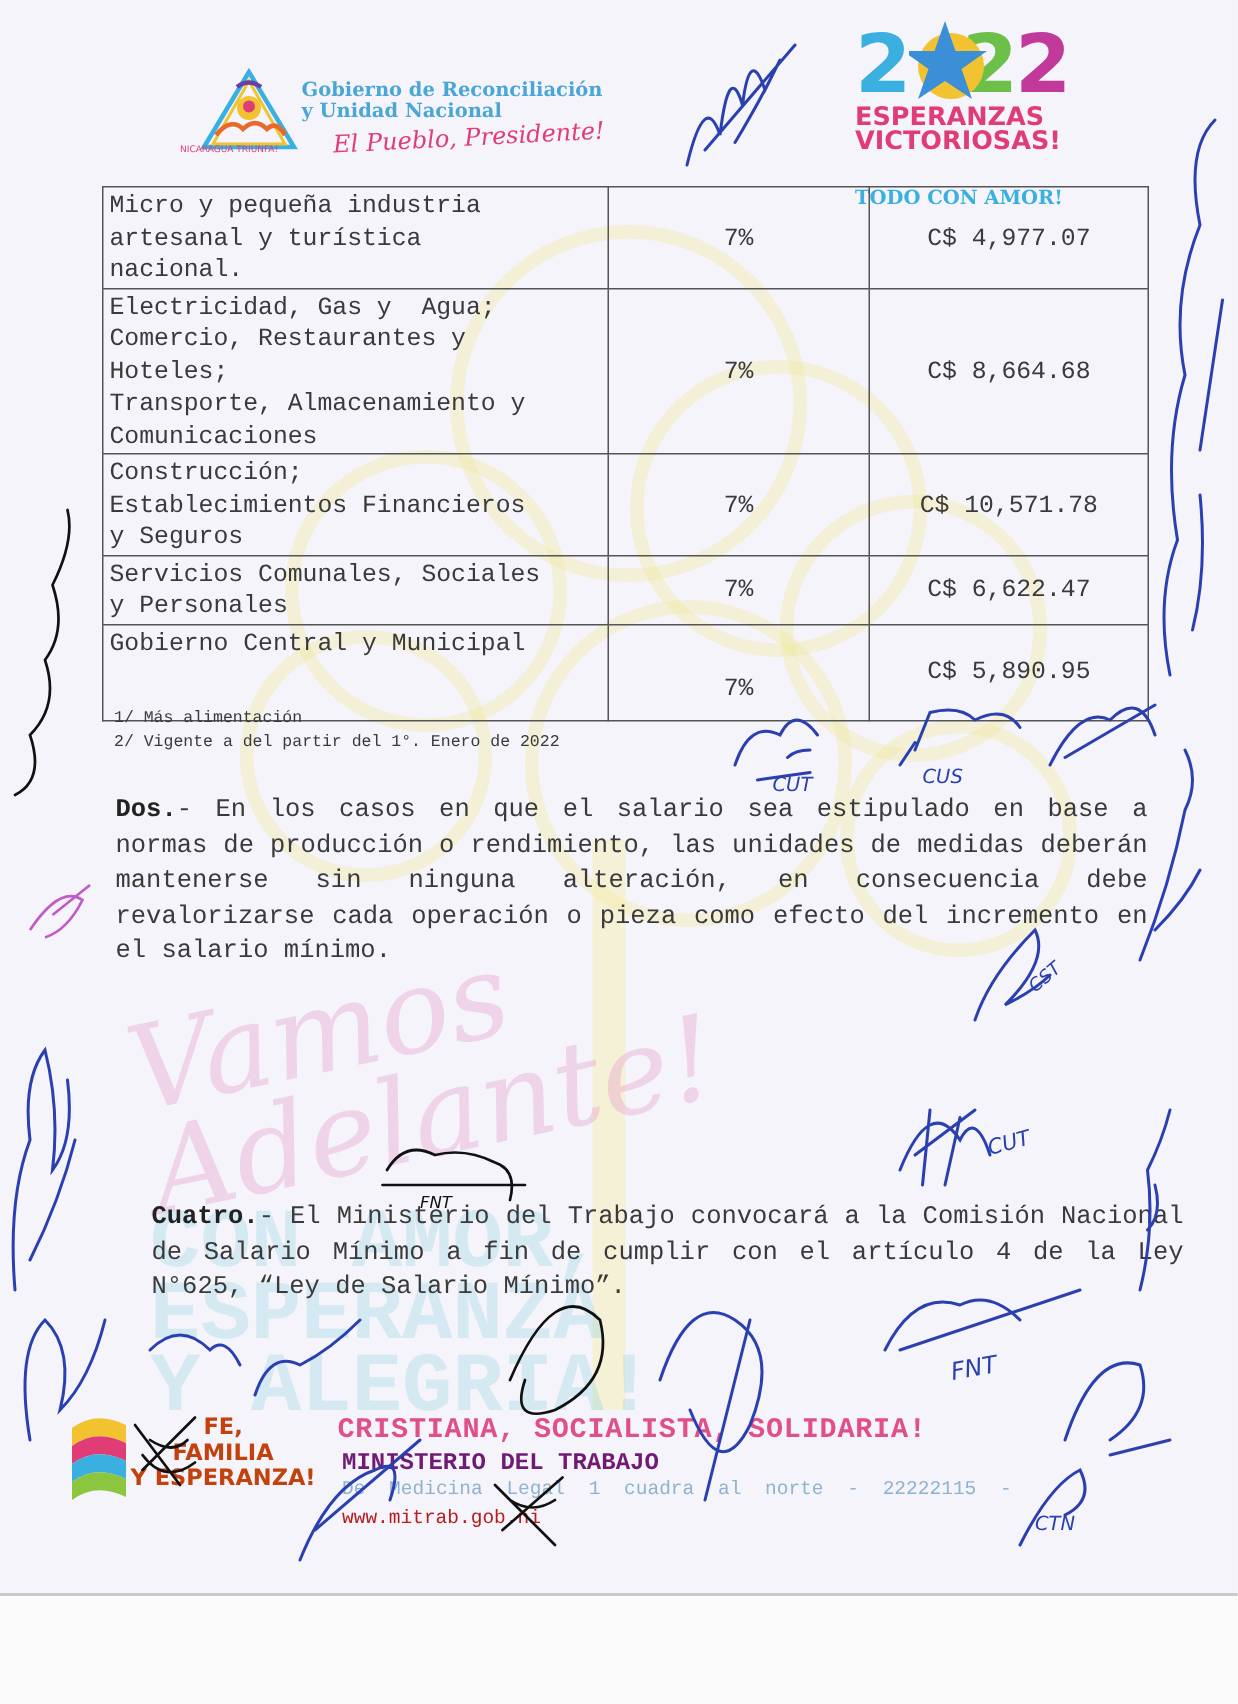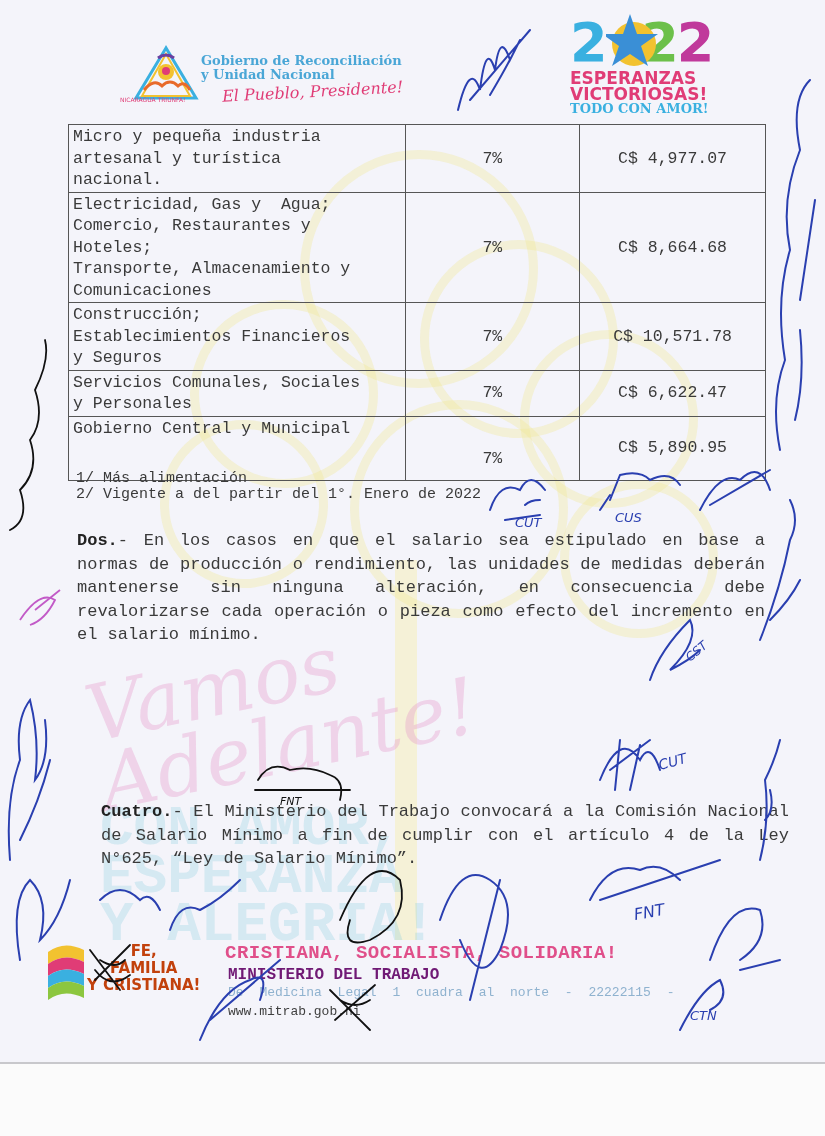--- a/index.html
+++ b/index.html
@@ -40,32 +40,32 @@
     font-family: "DejaVu Serif", serif; font-style: italic; font-size: 16px; color: #e03c76; transform: rotate(-3deg);
   }
   .gov-small {
     position: absolute; left: 120px; top: 96px; font-size: 6px; color: #e03c76; font-family: "DejaVu Sans", sans-serif;
   }
   .year-logo { position: absolute; left: 570px; top: 18px; width: 190px; }
   .year-digits { font-family: "DejaVu Sans", sans-serif; font-weight: bold; font-size: 54px; line-height: 50px; letter-spacing: -2px; position: relative; height: 52px; }
   .year-digits span { display: inline-block; }
   .year-star { position: absolute; left: 36px; top: -4px; width: 54px; height: 54px; }
   .year-l1, .year-l2 { font-family: "DejaVu Sans", sans-serif; font-weight: bold; font-size: 17px; line-height: 16px; color: #e03c76; }
-  .year-l3 { font-family: "DejaVu Serif", serif; font-weight: bold; font-size: 13px; line-height: 14px; color: #3ab0e0; }
+  .year-l3 { font-family: "DejaVu Serif", serif; font-weight: bold; font-size: 13px; line-height: 14px; color: #3ab0e0; margin-top: 24px; }
 
   
   .wage-table {
     position: absolute; left: 68px; top: 124px; width: 698px;
     border-collapse: collapse; font-size: 16.5px; line-height: 21.5px; color: #3a3a3a;
   }
   .wage-table td { border: 1.5px solid #555; vertical-align: top; padding: 1px 4px; }
   .wage-table td.pct { width: 174px; text-align: center; vertical-align: middle; }
   .wage-table td.amt { width: 182px; text-align: center; vertical-align: middle; }
   .wage-table td.sector { width: 330px; white-space: pre; }
-  .footnotes { position: absolute; left: 76px; top: 471px; font-size: 15px; line-height: 16px; }
+  .footnotes { position: absolute; left: 76px; top: 471px; font-size: 11px; line-height: 16px; }
 
   
   .para {
     position: absolute; left: 77px; width: 688px; font-size: 17px; line-height: 23.5px;
     text-align: justify; color: #3a3a3a;
   }
   .para b { font-weight: bold; color: #222; }
 
   
   .footer-logo { position: absolute; left: 44px; top: 940px; width: 150px; height: 70px; }
@@ -80,21 +80,21 @@
   .footer-ministry {
     position: absolute; left: 228px; top: 966px; font-family: "Liberation Mono", monospace; font-weight: bold;
     font-size: 16px; color: #701a75;
   }
   .footer-address {
     position: absolute; left: 228px; top: 985px; font-family: "Liberation Mono", monospace;
     font-size: 13px; color: #8fb2cf; white-space: pre; word-spacing: 8px;
   }
   .footer-web {
     position: absolute; left: 228px; top: 1004px; font-family: "Liberation Mono", monospace;
-    font-size: 13px; color: #404040;
+    font-size: 13px; color: #b91c1c;
   }
 
   
   svg.sigs { position: absolute; left: 0; top: 0; width: 825px; height: 1062px; pointer-events: none; }
   .sig-label { font-family: "DejaVu Sans", sans-serif; font-style: italic; }
 </style>
 </head>
 <body>
 
 <div class="page">
@@ -195,21 +195,21 @@
 
   <svg class="footer-logo" viewBox="0 0 150 70">
     <path d="M4 12 Q20 0 40 10 L40 22 Q20 12 4 24 Z" fill="#f2c230"></path>
     <path d="M4 24 Q20 12 40 22 L40 34 Q20 24 4 36 Z" fill="#e03c76"></path>
     <path d="M4 36 Q20 24 40 34 L40 46 Q20 36 4 48 Z" fill="#3ab0e0"></path>
     <path d="M4 48 Q20 36 40 46 L40 58 Q20 48 4 60 Z" fill="#8cc63f"></path>
   </svg>
   <div class="footer-slogan">
     <div>FE,</div>
     <div>FAMILIA</div>
-    <div>Y CRISTIANA!</div>
+    <div>Y ESPERANZA!</div>
   </div>
   <div class="footer-claim">CRISTIANA, SOCIALISTA, SOLIDARIA!</div>
   <div class="footer-ministry">MINISTERIO DEL TRABAJO</div>
   <div class="footer-address">De Medicina Legal 1 cuadra al norte - 22222115 -</div>
   <div class="footer-web">www.mitrab.gob.ni</div>
 
   <svg class="sigs" viewBox="0 0 825 1062">
     <g fill="none" stroke="#2a3fb0" stroke-width="2" stroke-linecap="round">
 
       <path d="M458 110 Q470 60 480 90 Q486 40 495 70 Q500 30 510 60 L520 40 M470 100 L530 30 M490 95 Q505 70 515 50"></path>

